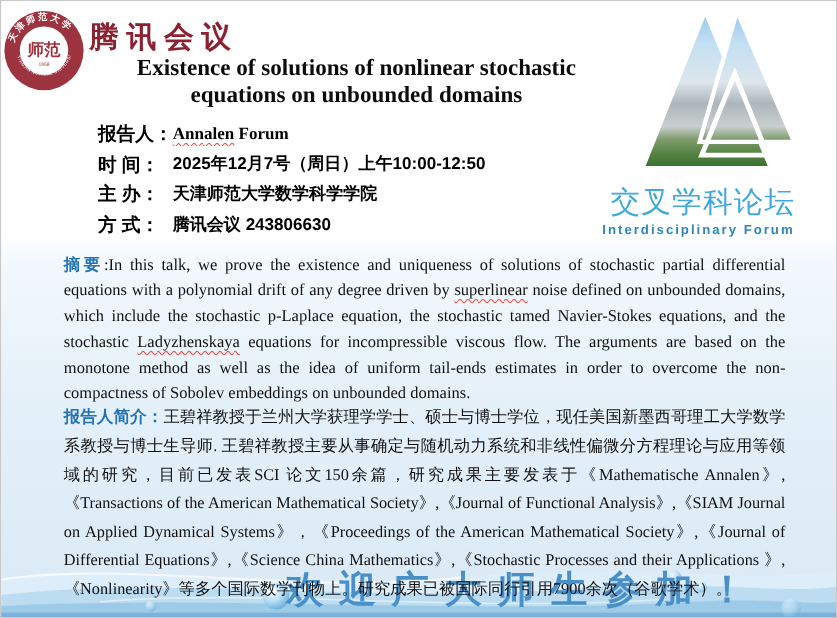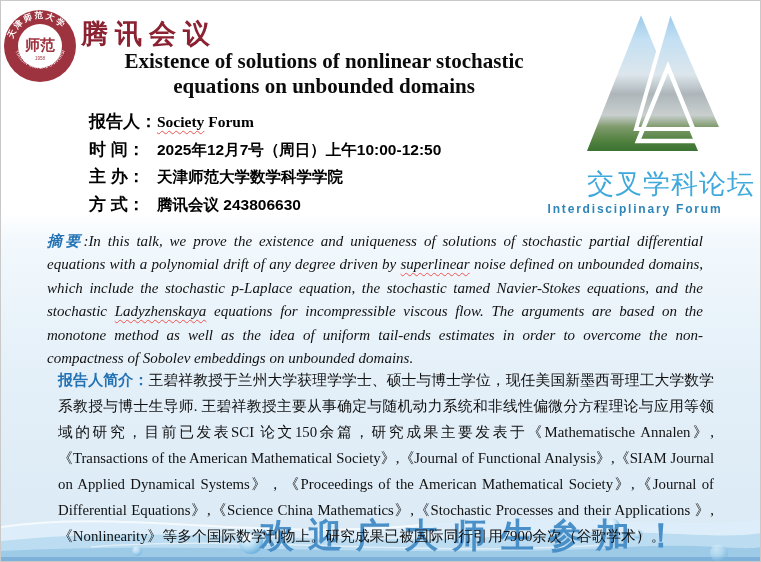--- a/index.html
+++ b/index.html
@@ -28,33 +28,33 @@
   
   .info{left:88px;top:111px;width:460px;}
   .row{display:flex;margin-bottom:8.5px;line-height:19px;}
   .row .lbl{width:68px;font-size:17px;font-weight:bold;color:#000;flex:none;}
   .row .val{font-size:15.5px;font-weight:bold;color:#000;}
   .val-serif{font-family:"Liberation Serif","DejaVu Serif",serif;font-size:16.5px;}
   .sp-wavy{text-decoration:underline;text-decoration-style:wavy;text-decoration-color:#ef5350;text-decoration-thickness:1px;text-underline-offset:3px;}
   
   .forum-logo{left:575px;top:6px;width:150px;height:152px;}
   .forum-cn{
-    left:554px;top:165px;width:200px;text-align:right;
+    left:554px;top:165px;width:200px;text-align:left;
     font-size:27px;color:#3FA9DC;letter-spacing:1px;font-weight:500;
   }
   .forum-en{
     left:534px;top:201px;width:200px;text-align:center;
     font-size:12px;color:#2E86B8;font-weight:bold;letter-spacing:1.8px;
   }
   
   .abstract{
-    left:46px;top:228px;width:656px;
+    left:57px;top:228px;width:656px;
     font-family:"Liberation Serif","DejaVu Serif",serif;
     font-size:15px;line-height:23.4px;color:#111;
-    text-align:justify;z-index:3;font-style:italic;
+    text-align:justify;z-index:3;
   }
   .blue-label{font-family:"Liberation Sans","DejaVu Sans",sans-serif;font-weight:bold;color:#2272B4;font-size:15px;}
   
   .bio{
     left:57px;top:366px;width:656px;
     font-family:"Liberation Serif","DejaVu Serif",serif;
     font-size:14.8px;line-height:26px;color:#111;
     text-align:justify;z-index:3;
   }
   
@@ -90,21 +90,21 @@
   <div class="abs series">腾讯会议</div>
 
   <div class="abs title">
     <div>Existence of solutions of nonlinear stochastic</div>
     <div>equations on unbounded domains</div>
   </div>
 
   <div class="abs info">
     <div class="row">
       <span class="lbl">报告人：</span>
-      <span class="val val-serif"><span class="sp-wavy">Society</span><span> Forum</span></span>
+      <span class="val val-serif"><span class="sp-wavy">Annalen</span><span> Forum</span></span>
     </div>
     <div class="row">
       <span class="lbl">时 间：</span>
       <span class="val">2025年12月7号（周日）上午10:00-12:50</span>
     </div>
     <div class="row">
       <span class="lbl">主 办：</span>
       <span class="val">天津师范大学数学科学学院</span>
     </div>
     <div class="row">

